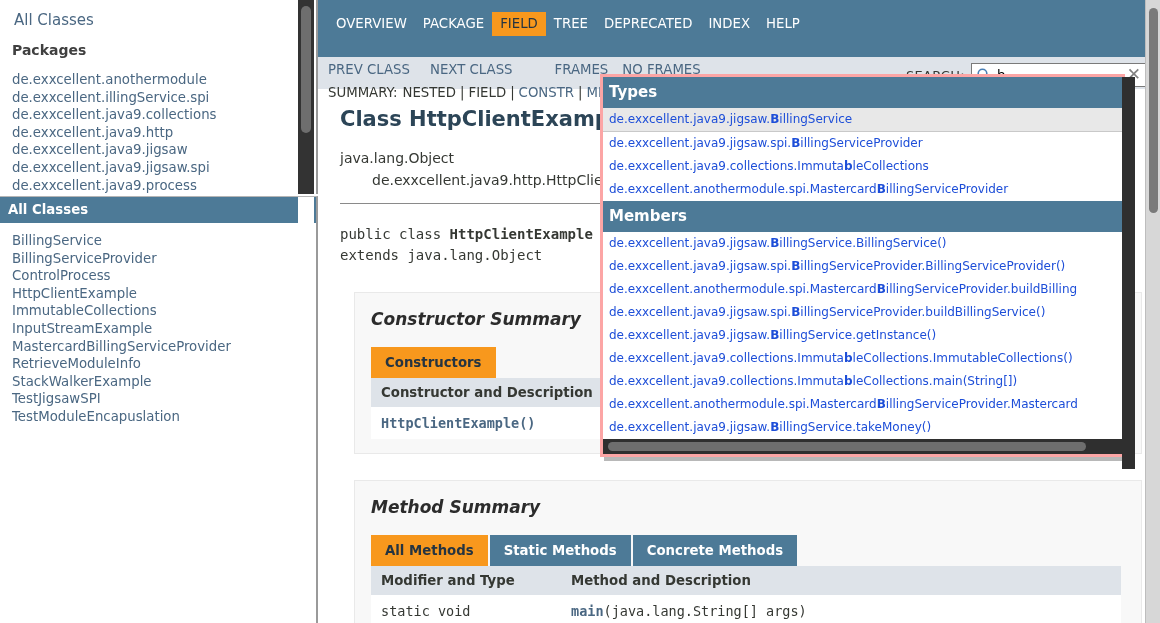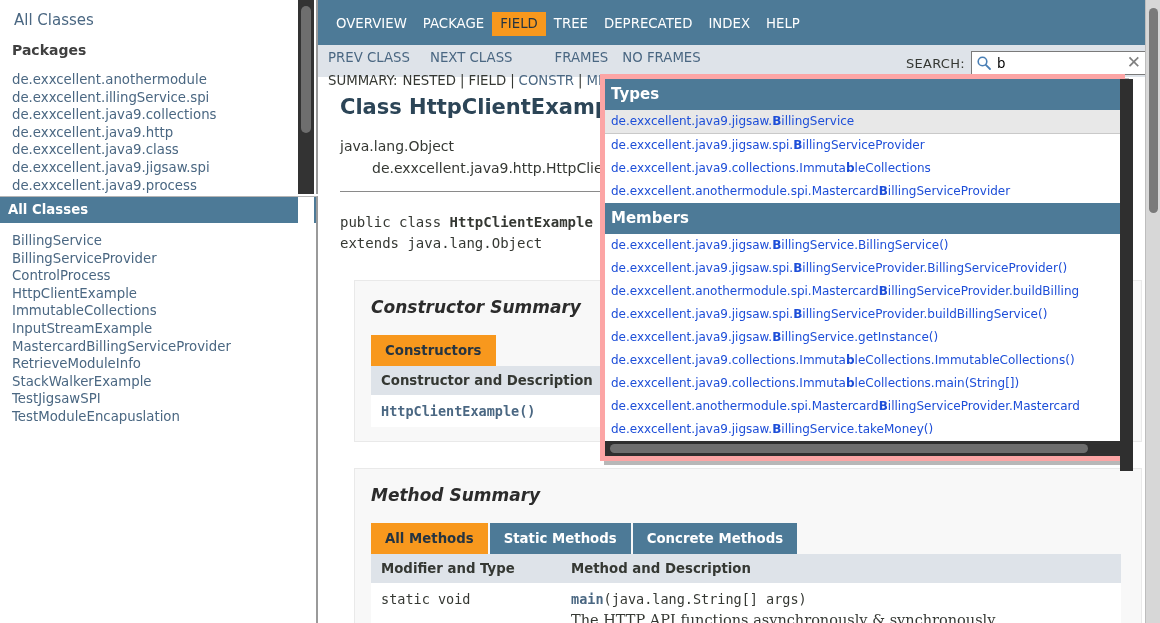--- a/index.html
+++ b/index.html
@@ -63,21 +63,21 @@
     background: #ffffff;
   }
 
   
   .main {
     position: absolute; left: 318px; top: 0; width: 842px; height: 623px;
     background: #ffffff; overflow: hidden;
   }
 
   .topnav {
-    background: #4d7a97; height: 45px; padding: 0; position: relative;
+    background: #4d7a97; height: 57px; padding: 0; position: relative;
   }
   .topnav ul { list-style: none; margin: 0; padding: 12px 0 0 10px; display: flex; gap: 0; }
   .topnav li { margin: 0; }
   .topnav a {
     color: #ffffff; font-size: 13.3px; text-decoration: none;
     padding: 4px 8px; display: inline-block; line-height: 16px;
   }
   .topnav li.active a {
     background: #f8981d; color: #253441; font-weight: normal;
   }
@@ -172,21 +172,21 @@
   .mdesc {
     font-family: "DejaVu Serif", "Liberation Serif", serif;
     font-size: 14.5px; color: #353833; padding-top: 5px;
   }
   .col-mod { width: 190px; }
 
   
   .dropdown {
     position: absolute; left: 600px; top: 74px; width: 525px;
     background: #ffffff;
-    border: 5px solid #fca5a5;
+    border: 3px solid #fca5a5;
     box-shadow: 4px 4px 0 0 rgba(0,0,0,0.28);
     z-index: 50;
   }
   .dd-cat {
     background: #4d7a97; color: #ffffff; font-weight: bold; font-size: 15px;
     padding: 5px 0 5px 6px; line-height: 21px;
   }
   .dd-list { list-style: none; margin: 0; padding: 0; }
   .dd-item {
     font-size: 12px; color: #1d4ed8; padding: 3px 0 3px 6px;
@@ -226,21 +226,21 @@
 
     <div class="frame-pkg">
       <div class="frame-pkg-inner">
         <a class="allclasses-link" href="#">All Classes</a>
         <div class="pkg-heading">Packages</div>
         <ul class="pkg-list">
             <li><a href="#">de.exxcellent.anothermodule</a></li>
             <li><a href="#">de.exxcellent.illingService.spi</a></li>
             <li><a href="#">de.exxcellent.java9.collections</a></li>
             <li><a href="#">de.exxcellent.java9.http</a></li>
-            <li><a href="#">de.exxcellent.java9.class</a></li>
+            <li><a href="#">de.exxcellent.java9.jigsaw</a></li>
             <li><a href="#">de.exxcellent.java9.jigsaw.spi</a></li>
             <li><a href="#">de.exxcellent.java9.process</a></li>
           </ul>
       </div>
       <div class="sb-track-pkg">
         <div class="sb-thumb-pkg"></div>
       </div>
     </div>
 
     <div class="frame-cls">

